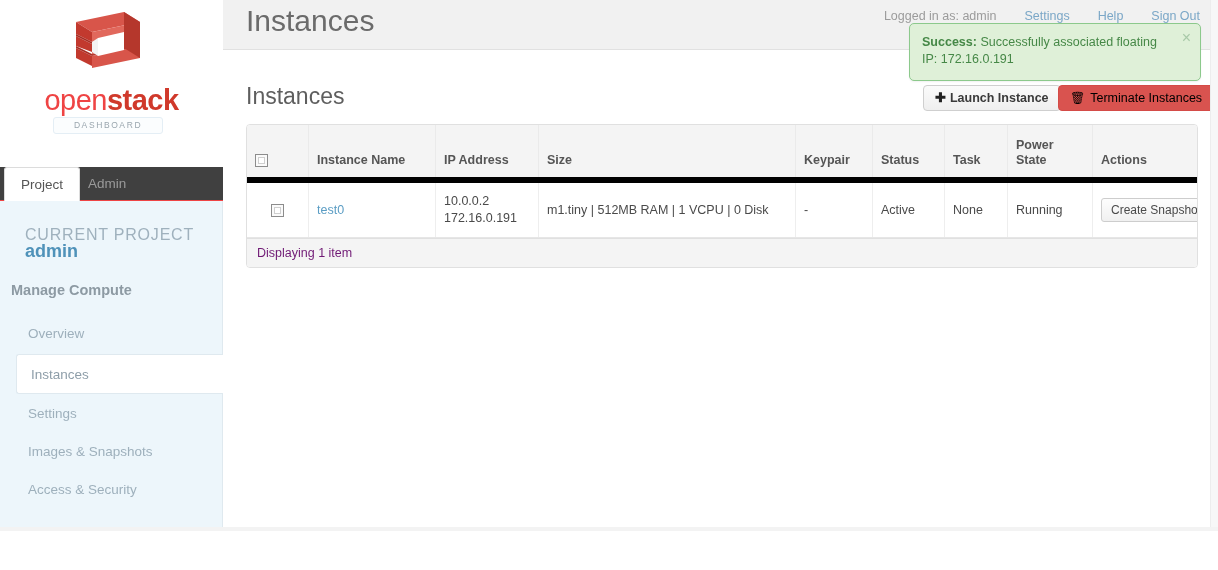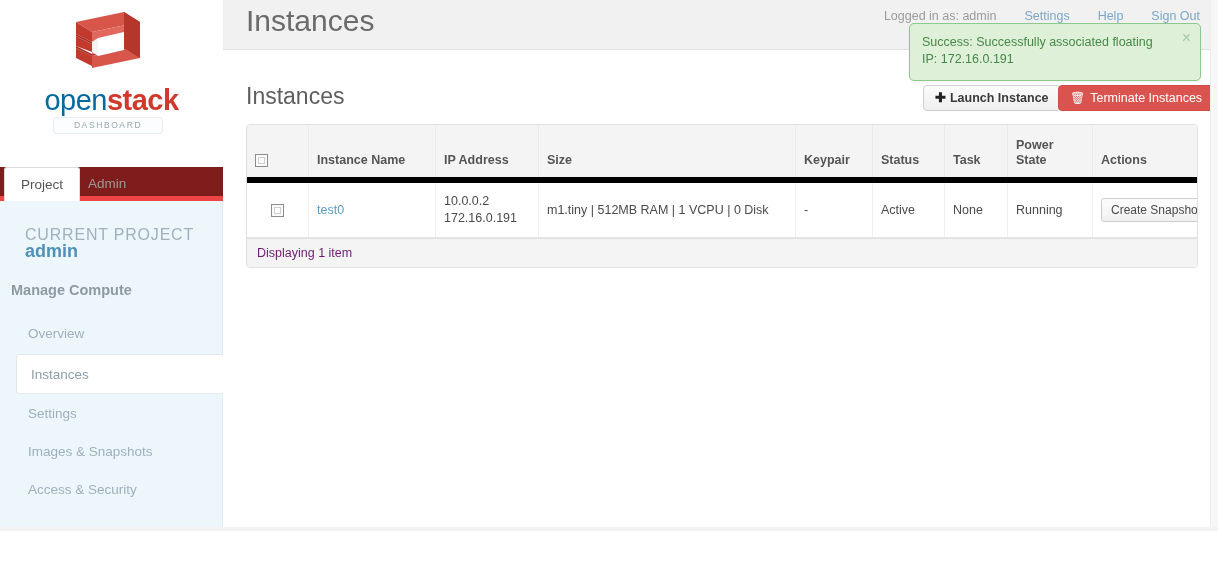--- a/index.html
+++ b/index.html
@@ -73,43 +73,43 @@
     width: 84px; height: 74px;
   }
   #logo-word {
     position: absolute;
     left: 0; top: 84px;
     width: 223px;
     font-size: 29px;
     letter-spacing: -0.5px;
     font-weight: normal;
   }
-  #logo-word .open { color: #0369a1; }
+  #logo-word .open { color: #ef4444; }
   #logo-word .stack { color: #d0392b; font-weight: bold; }
   #dash-badge {
     position: absolute;
     left: 53px; top: 117px;
     width: 108px; height: 15px;
     border: 1px solid #e4eef5;
     border-radius: 3px;
     background: #fbfdfe;
     font-size: 8.5px;
     letter-spacing: 1.6px;
     color: #9aa6ae;
     line-height: 15px;
     text-align: center;
   }
 
   
   #nav-tabs {
     position: absolute;
     left: 0; top: 167px;
     width: 223px; height: 34px;
-    background: #7f1d1d;
-    border-bottom: 5px solid #ef4444;
+    background: #404040;
+    border-bottom: 1px solid #ef4444;
     box-sizing: border-box;
   }
   .nav-tab {
     position: absolute;
     top: 0;
     height: 34px;
     line-height: 34px;
     font-size: 13.5px;
     padding: 0 16px;
     box-sizing: border-box;
@@ -226,21 +226,21 @@
     margin-right: 4px;
     color: #222;
     font-weight: bold;
   }
   #btn-terminate {
     left: 835px; top: 34px;
     height: 26px; line-height: 24px;
     padding: 0 11px;
     background: #d9534f;
     border: 1px solid #d44b47;
-    color: #ffffff;
+    color: #000000;
   }
   #btn-terminate .trash {
     margin-right: 5px;
     font-size: 12px;
   }
 
   
   #table-wrap {
     position: absolute;
     left: 23px; top: 73px;
@@ -339,21 +339,21 @@
     background: #dff0d8;
     border: 1px solid #8cc98c;
     border-radius: 5px;
     box-sizing: border-box;
     padding: 10px 30px 12px 12px;
     color: #468847;
     font-size: 12.5px;
     line-height: 17px;
     box-shadow: 0 1px 2px rgba(0,0,0,0.06);
   }
-  #alert b { font-weight: normal; }
+  #alert b { font-weight: bold; }
   #alert-close {
     position: absolute;
     right: 9px; top: 6px;
     font-size: 16px;
     color: #a8c9a8;
     line-height: 16px;
   }
 
   
   #scroll-gutter {

